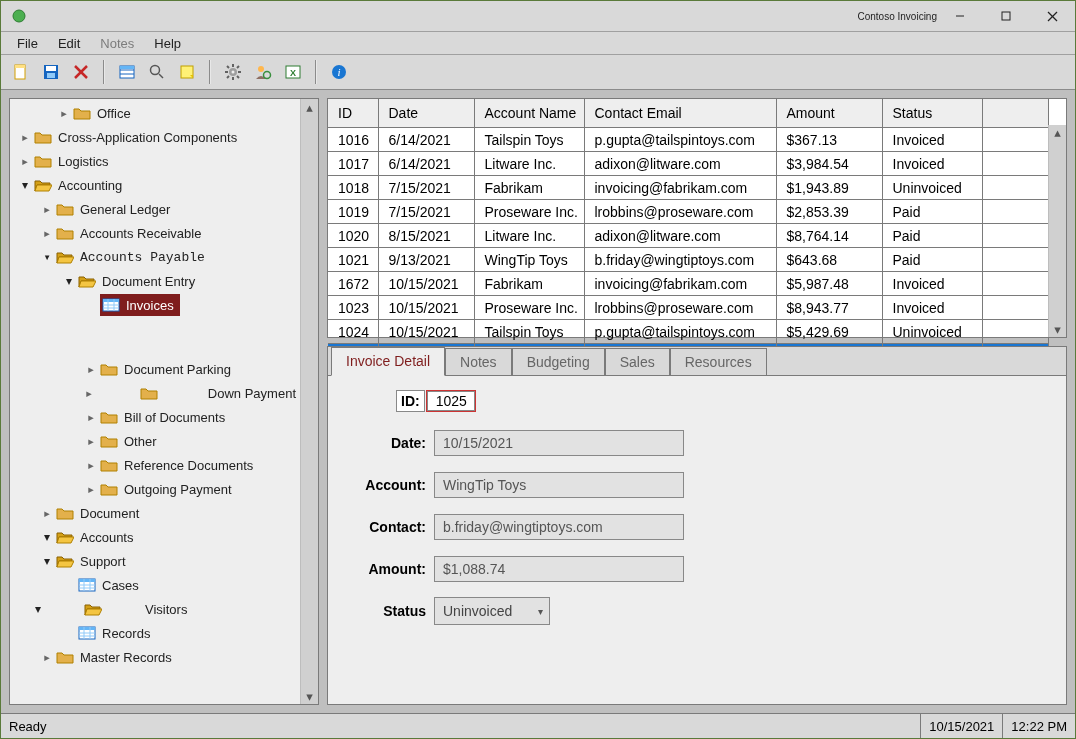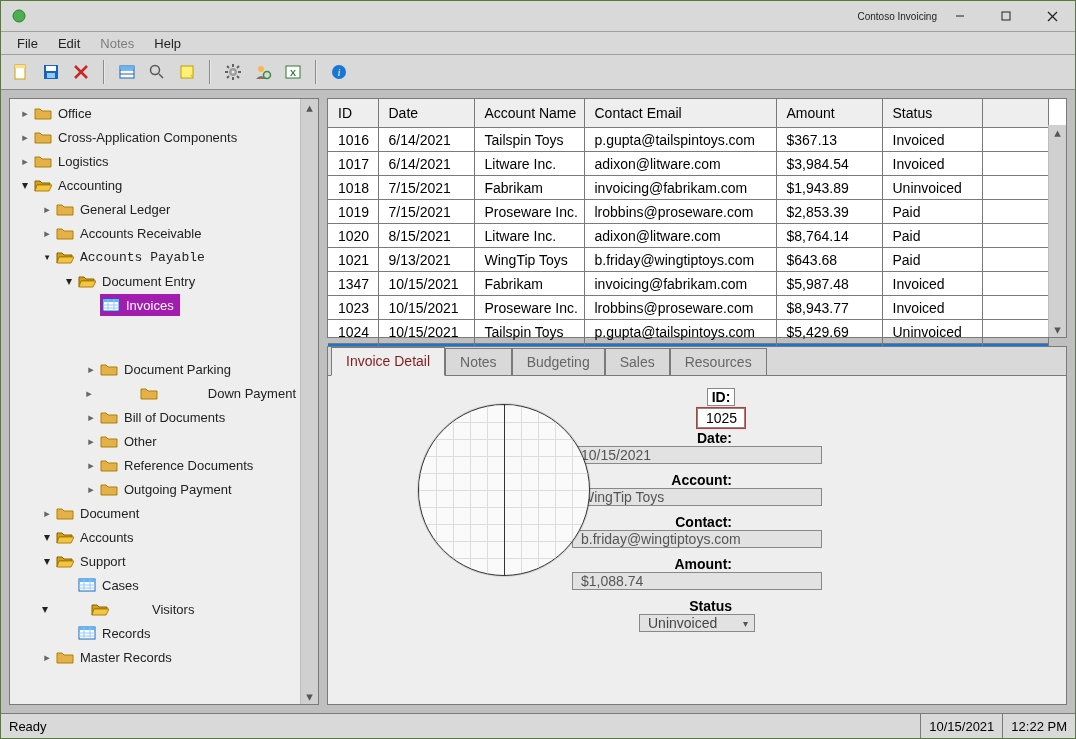--- a/index.html
+++ b/index.html
@@ -137,21 +137,21 @@
   .caret.none { opacity:0;}
   .caret.open::after { content:"▾"; color:#222; font-size:12px;}
   .caret.closed::after { content:"▸"; color:#666; font-size:11px; }
   .icn {
     width:18px; height:16px;
     margin-right:6px;
     display:inline-flex; align-items:center; justify-content:center;
   }
   .node span.label { color:#222; }
   .sel {
-    background:#a21caf;
+    background:#7f1d1d;
     color:#fff !important;
     padding: 0 14px;
     text-align: center;
   }
   .sel span.label { color:#fff;}
   
   .rpanel {
     flex:1;
     display:flex;
     flex-direction:column;
@@ -245,21 +245,20 @@
     border-top:1px solid #7a7a7a;
     padding: 12px 20px;
     background:#eeeeee;
     position:relative;
   }
   .formrow {
     display:flex;
     align-items:center;
     margin-bottom:16px;
     height: 26px;
-    flex-direction: column;
   }
   .formrow .flabel {
     width: 78px;
     text-align:right;
     padding-right:8px;
     font-weight:bold;
     font-size:14px;
   }
   .formrow .fval {
     width: 250px;
@@ -480,21 +479,21 @@
         </span>
       </div>
     </div>
 
   <div class="bodyrow">
 
     <div class="tree-wrap">
       <div class="tree" id="tree">
           <ul>
             <li>
-              <div class="node" style="padding-left: 8px;">
+              <div class="node" style="padding-left: 8px; margin-left: 39px;">
                 <span class="caret closed"></span>
                 <span class="icn">
                   <svg width="18" height="14">
                     <path d="M1 3 L6 3 L8 5 L17 5 L17 13 L1 13 Z" fill="#e3b04b" stroke="#b08000"></path>
                   </svg>
                 </span>
                 <span class="label">Office</span>
               </div>
             </li>
             <li>
@@ -706,21 +705,21 @@
                     <line x1="1" y1="7" x2="17" y2="7" stroke="#90caf9"></line>
                     <line x1="1" y1="10" x2="17" y2="10" stroke="#90caf9"></line>
                     <line x1="6" y1="1" x2="6" y2="13" stroke="#90caf9"></line>
                     <line x1="12" y1="1" x2="12" y2="13" stroke="#90caf9"></line>
                   </svg>
                 </span>
                 <span class="label">Cases</span>
               </div>
             </li>
             <li>
-              <div class="node" style="padding-left: 28px; gap: 37px;">
+              <div class="node" style="padding-left: 21px; gap: 37px;">
                 <span class="caret open"></span>
                 <span class="icn">
                   <svg width="18" height="14">
                     <path d="M1 3 L6 3 L8 5 L16 5 L16 7 L3 7 L1 13 Z" fill="#d4a017" stroke="#8a6000"></path>
                     <path d="M3 7 L18 7 L15 13 L1 13 Z" fill="#f4c542" stroke="#b08000"></path>
                   </svg>
                 </span>
                 <span class="label">Visitors</span>
               </div>
             </li>
@@ -832,21 +831,21 @@
               <tr>
                 <td>1021</td>
                 <td>9/13/2021</td>
                 <td>WingTip Toys</td>
                 <td>b.friday@wingtiptoys.com</td>
                 <td class="amt"><span class="cur">$</span><span>643.68</span></td>
                 <td>Paid</td>
                 <td></td>
               </tr>
               <tr>
-                <td>1347</td>
+                <td>1672</td>
                 <td>10/15/2021</td>
                 <td>Fabrikam</td>
                 <td>invoicing@fabrikam.com</td>
                 <td class="amt"><span class="cur">$</span><span>5,987.48</span></td>
                 <td>Invoiced</td>
                 <td></td>
               </tr>
               <tr>
                 <td>1023</td>
                 <td>10/15/2021</td>
@@ -914,24 +913,20 @@
               </div>
             </div>
           <div class="formrow">
             <div class="flabel">Status</div>
             <div class="statusdd">
               <span>Uninvoiced</span>
               <span class="chev">▾</span>
             </div>
           </div>
 
-          <div class="loupe" style="left:90px; top:28px;">
-            <div class="gridlines"></div>
-            <div class="tiny">10/1</div>
-          </div>
         </div>
       </div>
     </div>
   </div>
 
   <div class="statusbar">
     <div class="sb-cell">Ready</div>
     <div class="sb-cell">10/15/2021</div>
     <div class="sb-cell">12:22 PM</div>
   </div>

